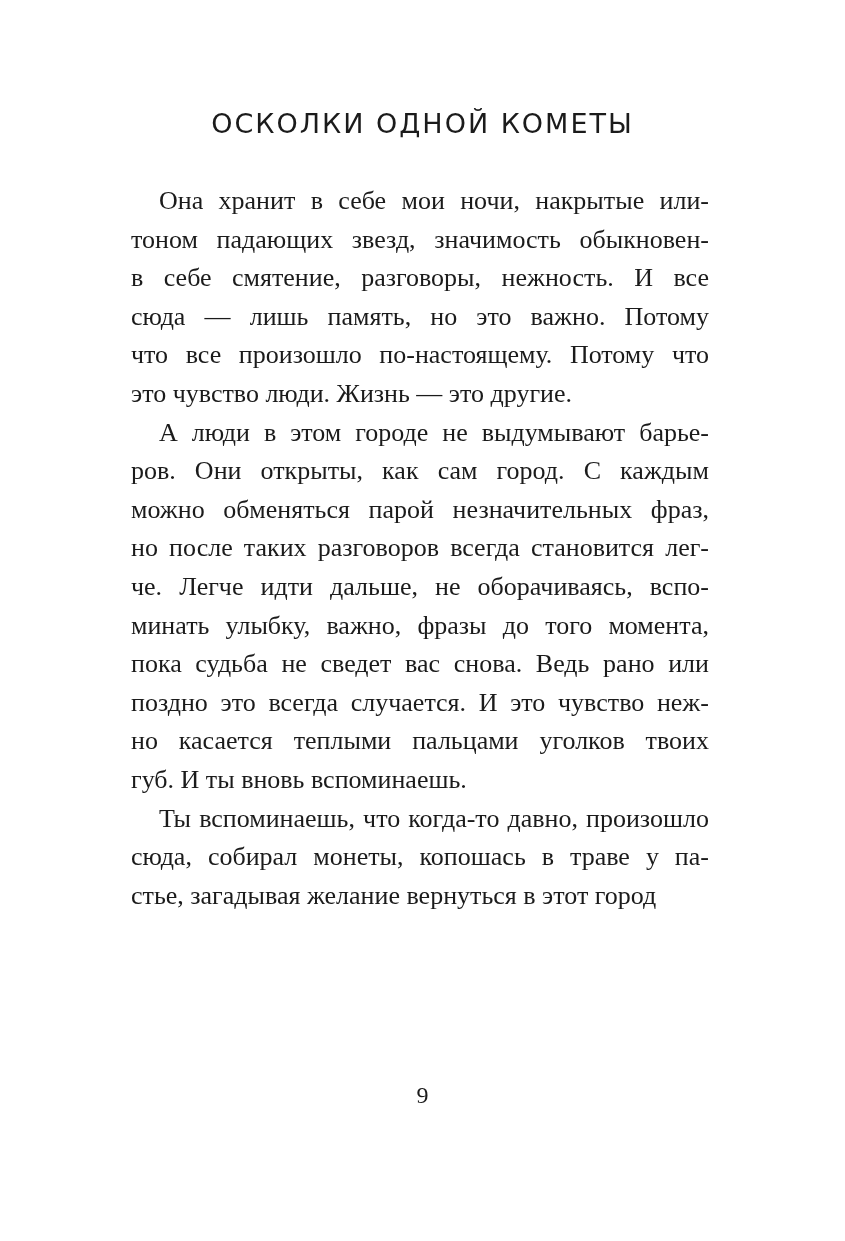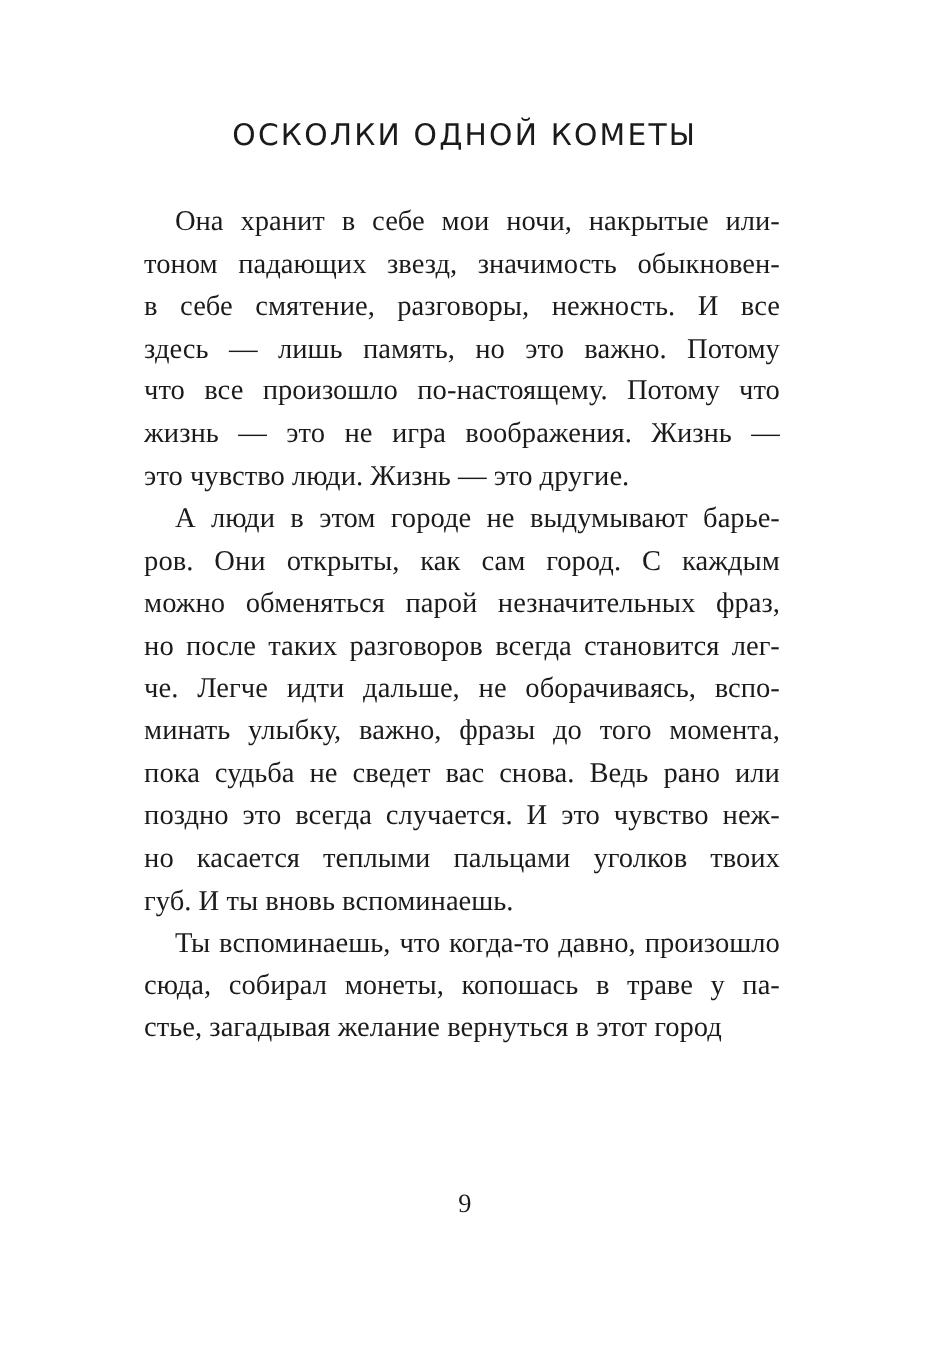--- a/index.html
+++ b/index.html
@@ -61,23 +61,22 @@
 </head>
 <body>
 
 <div class="page">
   <div class="chapter-title">ОСКОЛКИ ОДНОЙ КОМЕТЫ</div>
 
   <div class="body-text">
       <div class="line first">Она хранит в себе мои ночи, накрытые или-</div>
       <div class="line">тоном падающих звезд, значимость обыкновен-</div>
       <div class="line">в себе смятение, разговоры, нежность. И все</div>
-      <div class="line">здесь — лишь память, но это важно. Потому</div>
+      <div class="line">сюда — лишь память, но это важно. Потому</div>
       <div class="line">что все произошло по-настоящему. Потому что</div>
-      <div class="line">жизнь — это не игра воображения. Жизнь —</div>
       <div class="line last">это чувство люди. Жизнь — это другие.</div>
       <div class="line first">А люди в этом городе не выдумывают барье-</div>
       <div class="line">ров. Они открыты, как сам город. С каждым</div>
       <div class="line">можно обменяться парой незначительных фраз,</div>
       <div class="line">но после таких разговоров всегда становится лег-</div>
       <div class="line">че. Легче идти дальше, не оборачиваясь, вспо-</div>
       <div class="line">минать улыбку, важно, фразы до того момента,</div>
       <div class="line">пока судьба не сведет вас снова. Ведь рано или</div>
       <div class="line">поздно это всегда случается. И это чувство неж-</div>
       <div class="line">но касается теплыми пальцами уголков твоих</div>

